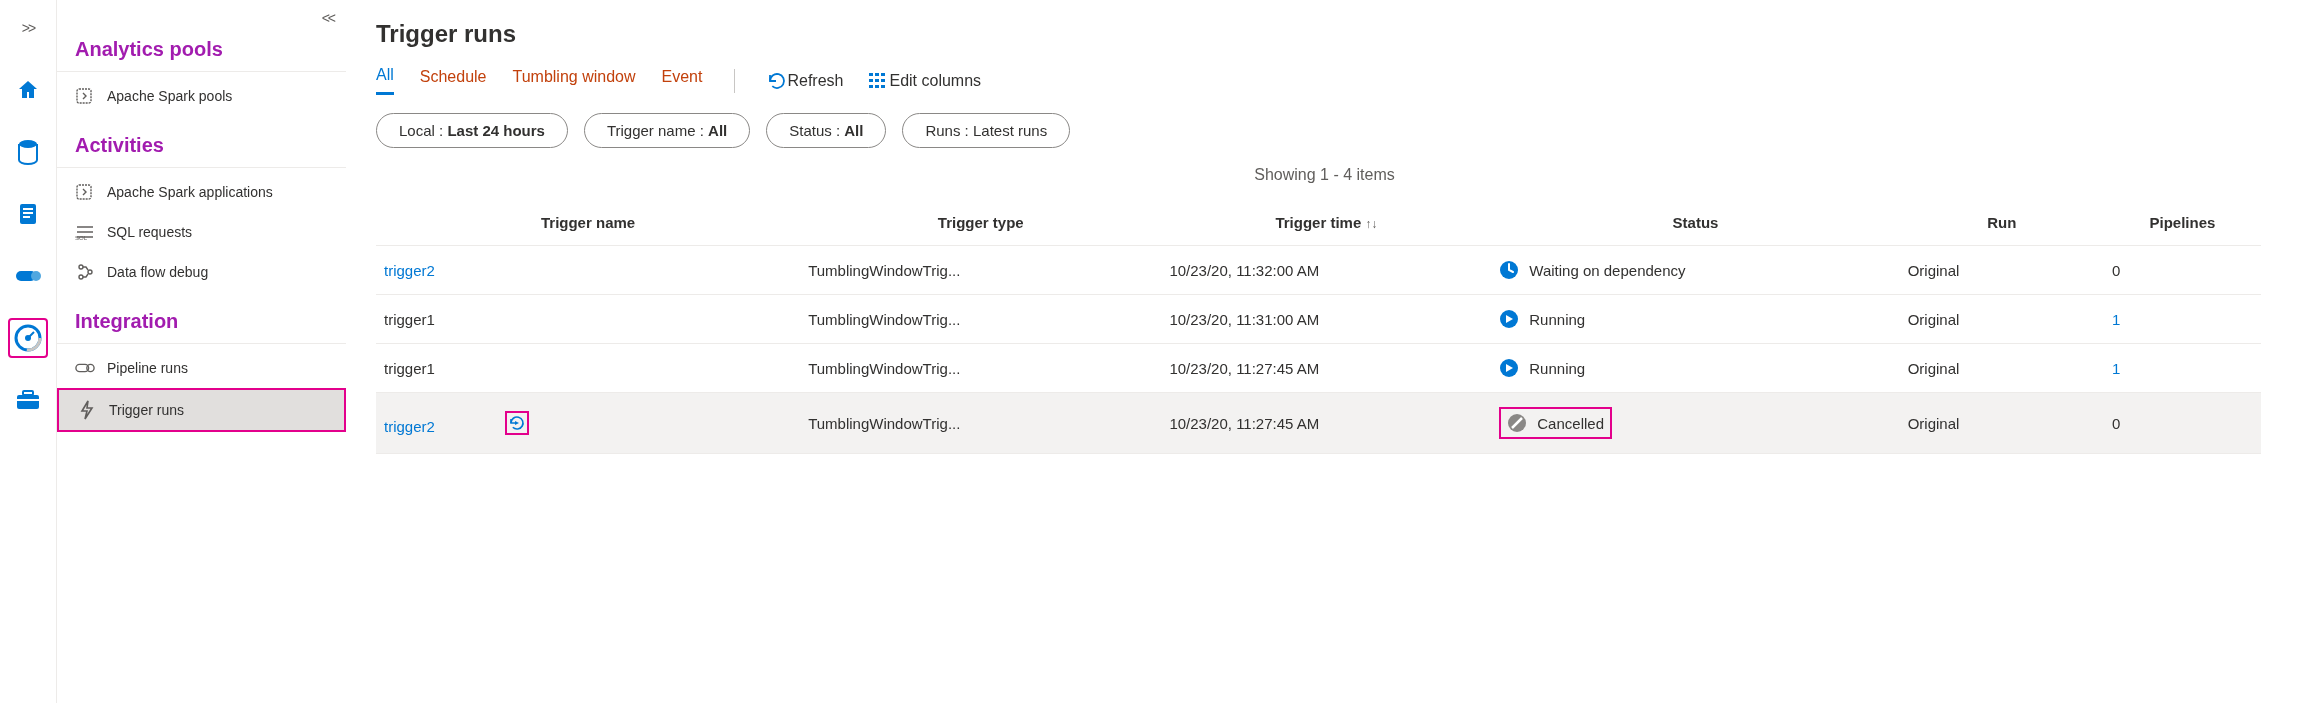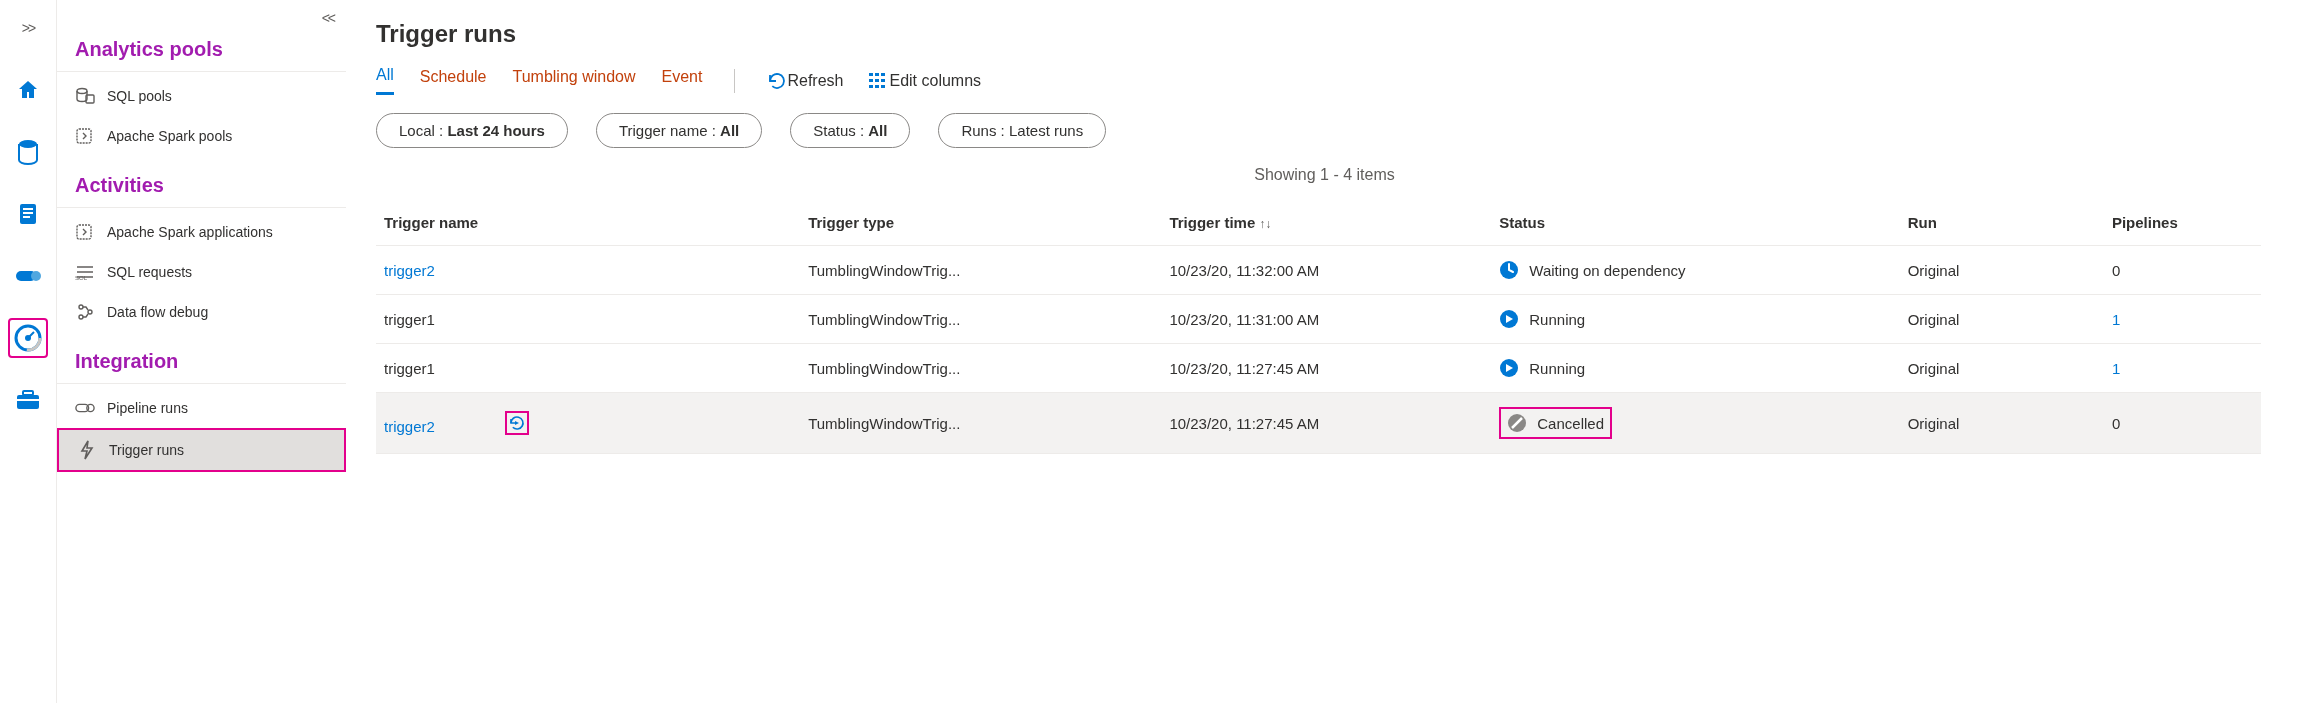--- a/index.html
+++ b/index.html
@@ -115,21 +115,21 @@
     .tool-btn {
       display: flex; align-items: center; gap: 0;
       color: #323130;
       font-size: 16px;
       cursor: pointer;
     }
     .tool-btn .ticon { color: #0078d4; display:inline-flex; }
 
     .filter-row {
       display: flex;
-      gap: 28px;
+      gap: 16px;
       margin-bottom: 18px;
       text-align: center;
     }
     .pill {
       border: 1px solid #8a8886;
       border-radius: 999px;
       padding: 8px 22px;
       font-size: 15px;
       color: #323130;
       cursor: pointer;
@@ -143,21 +143,21 @@
       margin-bottom: 16px;
       margin-left: 12px;
       text-align: center;
     }
 
     table.runs {
       width: 100%;
       border-collapse: collapse;
     }
     table.runs th {
-      text-align: left;
+      text-align: center;
       font-weight: 600;
       font-size: 15px;
       color: #323130;
       padding: 14px 8px;
       border-bottom: 1px solid #edebe9;
     }
     table.runs td {
       padding: 14px 8px;
       font-size: 15px;
       border-bottom: 1px solid #edebe9;
@@ -229,30 +229,20 @@
         <rect x="8" y="2" width="10" height="4" rx="1" fill="none" stroke="#0078d4" stroke-width="2"></rect>
         <rect x="2" y="10" width="22" height="2" fill="#fff"></rect>
       </svg>
   </div>
 </div>
 
 <div class="sidebar">
   <span class="collapse-chevrons">&lt;&lt;</span>
 
   <div class="sb-section-header first">Analytics pools</div>
-  <div class="sb-item">
-    <span class="sb-icon">
-      <svg width="20" height="18" viewBox="0 0 20 18" fill="none" stroke="#605e5c" stroke-width="1.4">
-          <ellipse cx="7" cy="4" rx="5" ry="2.5"></ellipse>
-          <path d="M2 4v8c0 1.4 2.2 2.5 5 2.5s5-1.1 5-2.5V4"></path>
-          <rect x="11" y="8" width="8" height="8" rx="1"></rect>
-        </svg>
-    </span>
-    <span>SQL pools</span>
-  </div>
   <div class="sb-item">
     <span class="sb-icon">
       <svg width="20" height="18" viewBox="0 0 20 18" fill="none" stroke="#605e5c" stroke-width="1.4" stroke-dasharray="2 1">
           <rect x="2" y="2" width="14" height="14" rx="2"></rect>
           <path d="M8 6l3 3-3 3" stroke-dasharray="0"></path>
         </svg>
     </span>
     <span>Apache Spark pools</span>
   </div>
 

